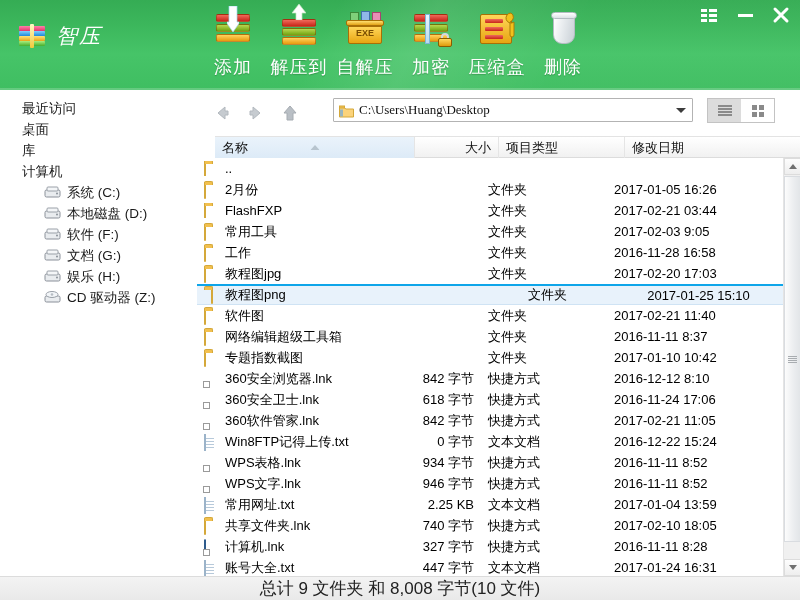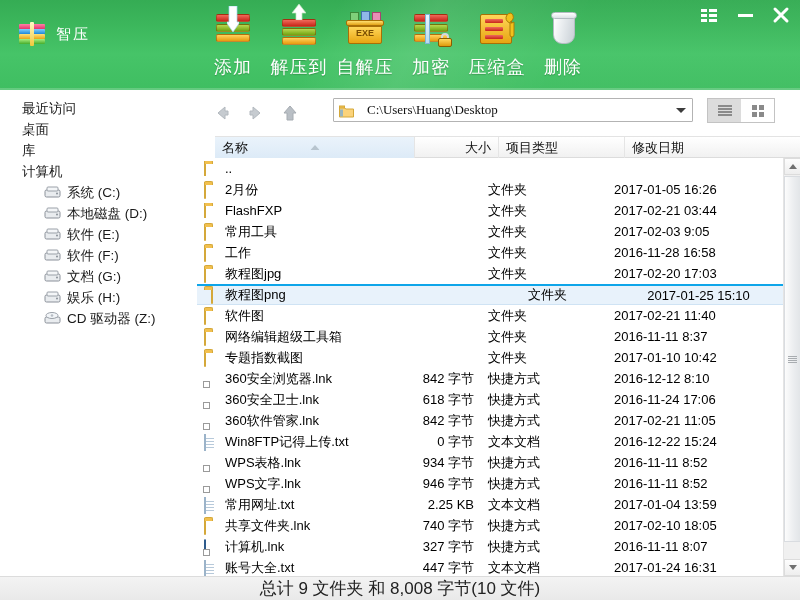--- a/index.html
+++ b/index.html
@@ -23,21 +23,21 @@
     pointer-events: none;
   }
   .header-bottomline {
     position: absolute; left: 0; bottom: 0; width: 800px; height: 2px;
     background: rgba(255,255,255,0.20);
   }
   .brand {
     position: absolute; left: 18px; top: 22px;
     display: flex; align-items: center; gap: 10px; z-index: 3;
   }
-  .brand-title { color: #ffffff; font-size: 15px; letter-spacing: 2px; }
+  .brand-title { color: #ffffff; font-size: 21px; letter-spacing: 2px; font-style: italic; }
 
   
   .logo { width: 28px; height: 24px; position: relative; }
   .logo .band { position: absolute; left: 1px; width: 26px; height: 5px; border-radius: 1px; }
   .logo .b1 { top: 2px;  background: linear-gradient(180deg,#ff7fa8,#e3356c); }
   .logo .b2 { top: 7px;  background: linear-gradient(180deg,#7fd0ff,#1f88d8); }
   .logo .b3 { top: 12px; background: linear-gradient(180deg,#ffe27a,#e8a618); }
   .logo .b4 { top: 17px; background: linear-gradient(180deg,#a9ef7f,#46ad2c); }
   .logo .zip { position: absolute; left: 12px; top: 0px; width: 4px; height: 24px;
                background: linear-gradient(180deg,#fff9c6,#f0c93c); border-radius: 1px; }
@@ -127,21 +127,21 @@
   .nav-fwd  { left: 48px; }
   .nav-up   { left: 82px; }
 
   .addrfield {
     position: absolute; left: 136px; top: 8px; width: 360px; height: 24px;
     border: 1px solid #b3b3b3; background: #ffffff; display: flex; align-items: center;
     border-radius: 1px;
   }
   .addrfield .folder-ic { width: 15px; height: 13px; margin-left: 5px; margin-right: 5px; position: relative; flex:0 0 15px;}
   .addr-text { font-family: "Liberation Serif", "DejaVu Serif", serif; font-size: 13px; color: #111; flex: 1;
-               white-space: nowrap; overflow: hidden; margin-left: 8px; }
+               white-space: nowrap; overflow: hidden; }
   .addr-caret { width: 22px; height: 22px; display:flex; align-items:center; justify-content:center; }
 
   .viewbtns { position: absolute; left: 510px; top: 8px; width: 68px; height: 25px;
               border: 1px solid #c3c3c3; display: flex; background:#ffffff; }
   .viewbtn { width: 33px; height: 23px; display: flex; align-items: center; justify-content: center; cursor: default; }
   .viewbtn.active { background: #dcdcdc; }
   .lv-lines { width: 14px; height: 11px; display: flex; flex-direction: column; justify-content: space-between; }
   .lv-lines span { display: block; height: 2px; background: #8a8a8a; }
   .gv-dots { width: 12px; height: 12px; display: grid; grid-template-columns: 5px 5px; grid-template-rows: 5px 5px; gap: 2px; }
   .gv-dots span { background: #8a8a8a; display: block; }
@@ -374,30 +374,20 @@
         <span class="nav-label">本地磁盘 (D:)</span>
       </div>
       <div class="nav-item child">
         <span class="drv-icon">
           <svg width="17" height="13" viewBox="0 0 17 13">
               <rect x="1" y="4" width="15" height="7" rx="1.5" fill="#e9ecef" stroke="#8a9099"></rect>
               <rect x="3" y="1" width="11" height="4" rx="1" fill="#f4f6f8" stroke="#9aa0a8"></rect>
               <circle cx="13" cy="7.5" r="1" fill="#8a9099"></circle>
             </svg>
         </span>
-        <span class="nav-label">软件 (E:)</span>
-      </div>
-      <div class="nav-item child">
-        <span class="drv-icon">
-          <svg width="17" height="13" viewBox="0 0 17 13">
-              <rect x="1" y="4" width="15" height="7" rx="1.5" fill="#e9ecef" stroke="#8a9099"></rect>
-              <rect x="3" y="1" width="11" height="4" rx="1" fill="#f4f6f8" stroke="#9aa0a8"></rect>
-              <circle cx="13" cy="7.5" r="1" fill="#8a9099"></circle>
-            </svg>
-        </span>
         <span class="nav-label">软件 (F:)</span>
       </div>
       <div class="nav-item child">
         <span class="drv-icon">
           <svg width="17" height="13" viewBox="0 0 17 13">
               <rect x="1" y="4" width="15" height="7" rx="1.5" fill="#e9ecef" stroke="#8a9099"></rect>
               <rect x="3" y="1" width="11" height="4" rx="1" fill="#f4f6f8" stroke="#9aa0a8"></rect>
               <circle cx="13" cy="7.5" r="1" fill="#8a9099"></circle>
             </svg>
         </span>
@@ -663,21 +653,21 @@
             <div class="cell-type">快捷方式</div>
             <div class="cell-date">2017-02-10 18:05</div>
           </div>
           <div class="row">
             <div class="cell-name">
               <span class="fi"><span class="ico-pc"></span><span class="shortcut-arrow"></span></span>
               <span>计算机.lnk</span>
             </div>
             <div class="cell-size">327 字节</div>
             <div class="cell-type">快捷方式</div>
-            <div class="cell-date">2016-11-11 8:07</div>
+            <div class="cell-date">2016-11-11 8:28</div>
           </div>
           <div class="row">
             <div class="cell-name">
               <span class="fi"><span class="ico-txt"></span></span>
               <span>账号大全.txt</span>
             </div>
             <div class="cell-size">447 字节</div>
             <div class="cell-type">文本文档</div>
             <div class="cell-date">2017-01-24 16:31</div>
           </div>

